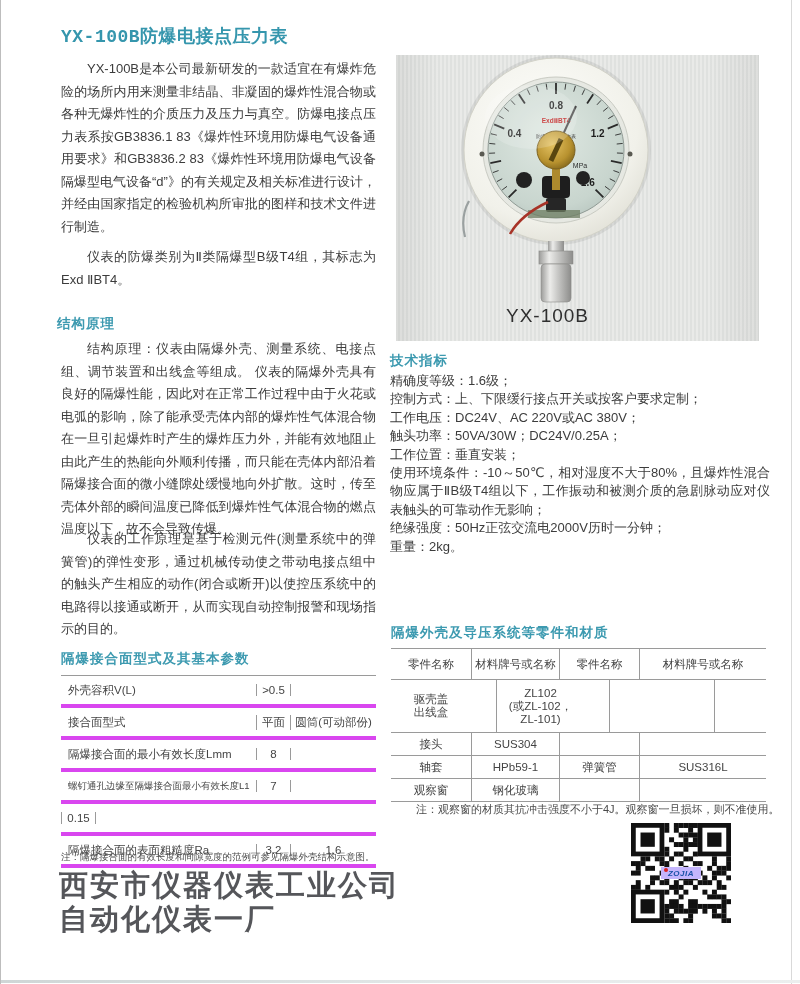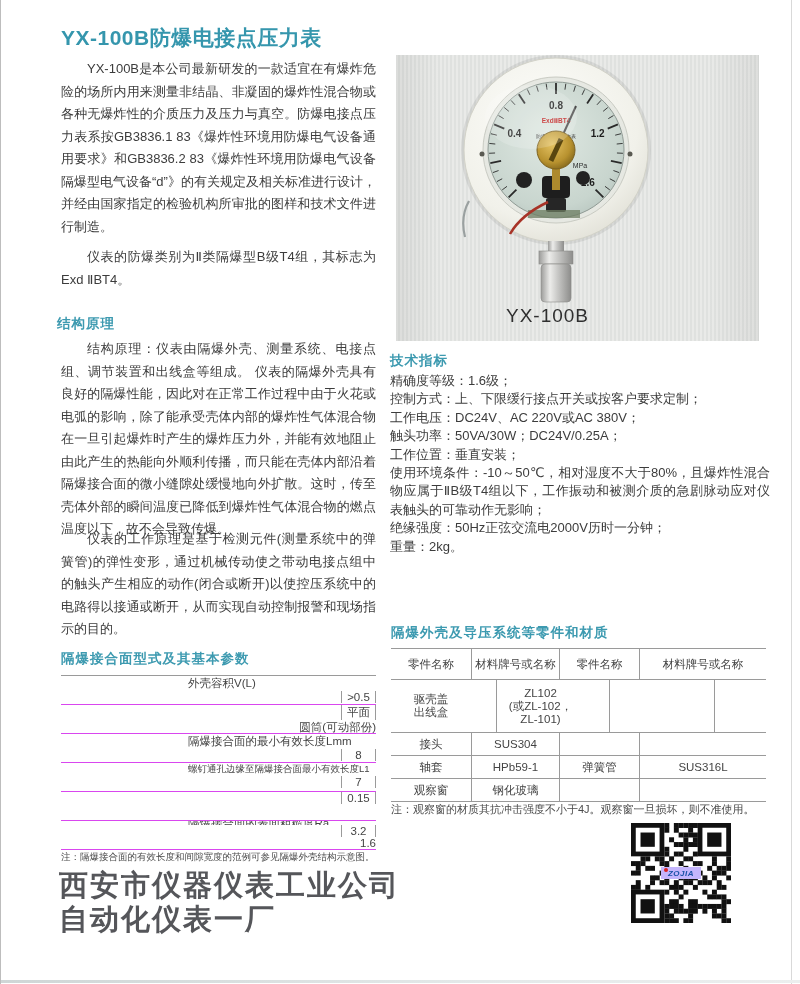--- a/index.html
+++ b/index.html
@@ -5,29 +5,29 @@
   html,body{margin:0;padding:0;background:#ffffff;}
   .page{
     position:relative;width:800px;height:984px;background:#ffffff;overflow:hidden;
     font-family:"Liberation Sans","DejaVu Sans",sans-serif;color:#3a3a3a;
     border-left:1px solid #bdbdbd;box-sizing:border-box;
   }
   .edge-right{position:absolute;top:0;left:790px;width:1px;height:984px;background:#d9d9d9;}
   .edge-bottom{position:absolute;left:0;top:980px;width:800px;height:3px;background:linear-gradient(90deg,#cfd6d6,#e4e9e9 60%,#eceeee);}
 
   .abs{position:absolute;}
-  .doc-title{left:60px;top:24px;width:330px;font-size:21px;font-weight:bold;color:#3596ad;letter-spacing:.5px;}
+  .doc-title{left:60px;top:24px;width:330px;font-size:18px;font-weight:bold;color:#3596ad;letter-spacing:.5px;font-family:Liberation Mono, monospace;}
   .h-teal{font-size:13.5px;font-weight:bold;color:#3d9ab0;letter-spacing:1px;}
 
   .para{font-size:13px;line-height:22.5px;text-align:justify;text-indent:2em;color:#3c3c3c;}
   .col-left{width:315px;left:60px;}
 
   
   .t1{left:60px;top:675px;width:315px;border-top:1px solid #9a9a9a;font-size:11.5px;color:#444;}
-  .t1 .row{display:flex;height:28px;border-bottom:1px solid #d946ef;align-items:flex-end;flex-direction:column;}
+  .t1 .row{display:flex;height:28px;border-bottom:4px solid #d946ef;align-items:center;}
   .t1 .c1{width:195px;display:flex;align-items:center;padding-left:7px;box-sizing:border-box;white-space:nowrap;overflow:hidden;}
   .t1 .c2{width:33px;display:flex;align-items:center;justify-content:center;border-left:1px solid #9a9a9a;border-right:1px solid #9a9a9a;}
   .t1 .c3{flex:1;display:flex;align-items:center;justify-content:center;white-space:nowrap;}
   .t1 .tight{font-size:9.5px;}
   .note{font-size:9.5px;color:#4a4a4a;white-space:nowrap;}
 
   
   .photo{
     left:395px;top:55px;width:363px;height:286px;
     background:
@@ -40,21 +40,21 @@
   .dialnum{font-size:10px;font-weight:bold;fill:#1d1d1d;text-anchor:middle;font-family:"Liberation Sans",sans-serif;}
 
   
   .t2{left:390px;top:648px;width:375px;border-top:1px solid #9a9a9a;font-size:11.5px;color:#444;}
   .t2 .row{display:flex;border-bottom:1px solid #9a9a9a;}
   .t2 .cell{display:flex;align-items:center;justify-content:center;text-align:center;box-sizing:border-box;white-space:pre-line;line-height:13px;}
   .t2 .w1{width:80px;}.t2 .w2{width:88px;border-left:1px solid #9a9a9a;}
   .t2 .w3{width:80px;border-left:1px solid #9a9a9a;}.t2 .w4{flex:1;border-left:1px solid #9a9a9a;}
   .t2 .hdr{height:30px;font-weight:normal;}
   .t2 .r-tall{height:52px;gap:25px;} .t2 .r-std{height:22px;}
-  .note2{font-size:11px;color:#4a4a4a;white-space:nowrap;}
+  .note2{font-size:11px;color:#4a4a4a;white-space:nowrap;margin-left:25px;}
 
   .company{left:58px;top:868px;width:380px;font-size:29px;line-height:34px;font-weight:bold;color:#55565a;letter-spacing:2px;}
 
   .qr-wrap{left:630px;top:823px;width:100px;height:100px;background:#fff;}
   .qr-label{position:absolute;left:30px;top:44px;width:40px;height:12px;background:#c4b5fd;display:flex;align-items:center;justify-content:center;}
   .qr-label span{font-size:8px;font-weight:bold;font-style:italic;color:#1a52a8;letter-spacing:.5px;}
   .qr-dot{position:absolute;left:33px;top:45px;width:4px;height:4px;border-radius:50%;background:#d22;}
 </style>
 </head>
 <body>

